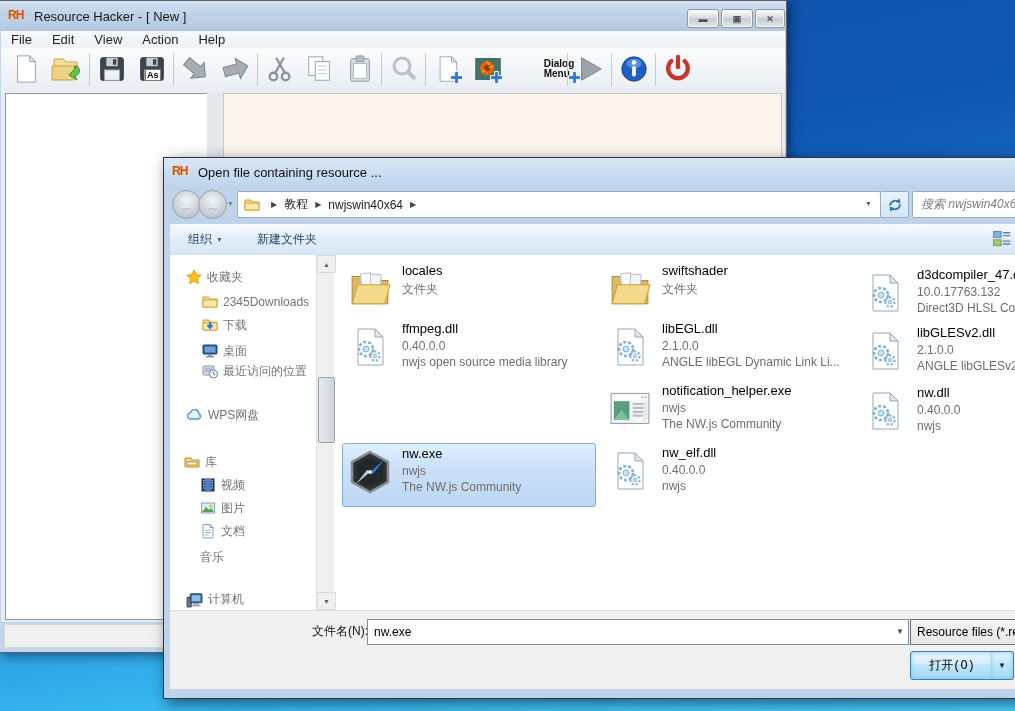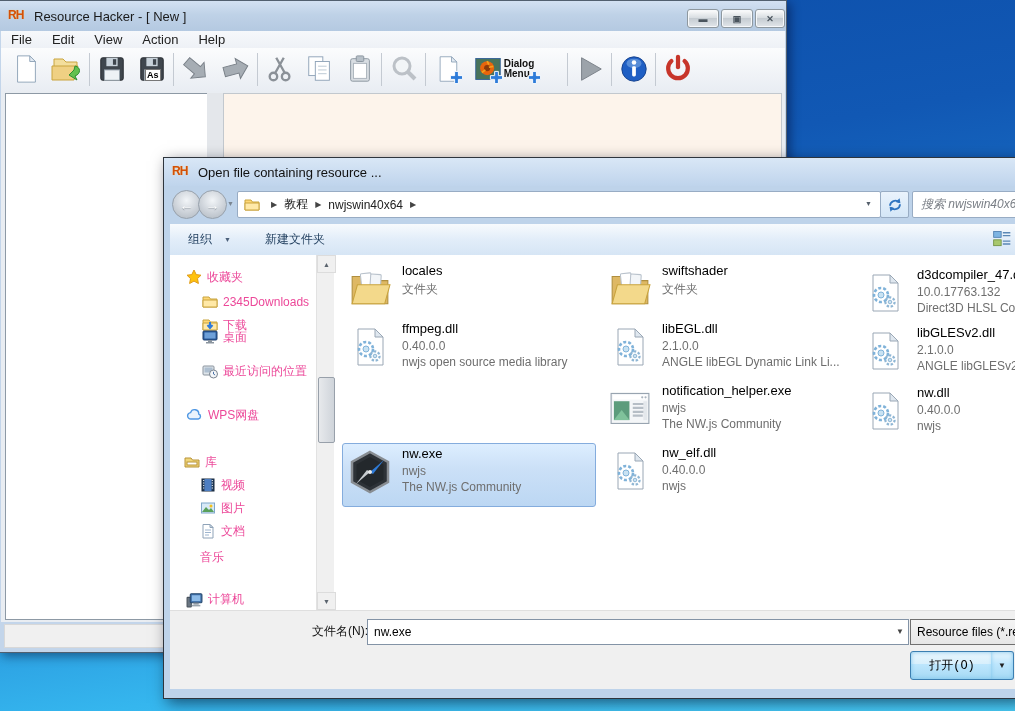--- a/index.html
+++ b/index.html
@@ -52,23 +52,23 @@
        display:flex;align-items:center;font-size:12px;color:#222;}
   .crumb-sep{font-size:8px;color:#444;padding:0 7px;}
   .refresh-btn{left:716px;top:33px;width:27px;height:25px;border:1px solid #98acc4;border-radius:2px;
        background:linear-gradient(#eaf3fc,#d4e6f7);display:flex;align-items:center;justify-content:center;}
   .search-box{left:748px;top:33px;width:170px;height:25px;background:#fff;border:1px solid #98acc4;
        border-radius:2px;display:flex;align-items:center;padding-left:8px;
        font-size:12px;font-style:italic;color:#7a7f86;}
   .cmdbar{left:6px;top:66px;right:0;height:31px;
        background:linear-gradient(#f7fafd,#e2edf9 50%,#d6e5f5);
        border-bottom:1px solid #c3d3e4;display:flex;align-items:center;}
-  .cmd-item{font-size:12px;color:#1e3c5c;margin-left:18px;display:flex;align-items:center;gap:12px;text-align:right;}
+  .cmd-item{font-size:12px;color:#1e3c5c;margin-left:18px;display:flex;align-items:center;gap:4px;text-align:right;}
   .dlg-main{left:6px;top:97px;right:0;height:355px;background:#fff;}
-  .side-item{height:20px;display:flex;align-items:center;gap:5px;font-size:12px;color:#ec4899;white-space:nowrap;}
+  .side-item{height:20px;display:flex;align-items:center;gap:5px;font-size:12px;color:#737373;white-space:nowrap;}
   .sbar{left:146px;top:0;width:17px;height:355px;background:#f0f0f0;border-left:1px solid #e2e2e2;}
   .sbar-btn{left:0;width:17px;height:16px;background:#f0f0f0;display:flex;align-items:center;justify-content:center;
        font-size:7px;color:#5a636d;border:1px solid #dcdcdc;}
   .sbar-thumb{left:1px;top:122px;width:15px;height:64px;border:1px solid #98a0aa;border-radius:2px;
        background:linear-gradient(90deg,#e7e9ec,#cfd4da);}
   .file-item{width:252px;height:58px;}
   .file-ico{position:absolute;left:0;top:2px;width:44px;height:48px;display:flex;align-items:center;justify-content:center;}
   .file-name{position:absolute;left:54px;top:0;font-size:13px;color:#000;white-space:nowrap;}
   .file-l2{position:absolute;left:54px;top:18px;font-size:12px;color:#6e6e6e;white-space:nowrap;}
   .file-l3{position:absolute;left:54px;top:34px;font-size:12px;color:#6e6e6e;white-space:nowrap;}
@@ -348,21 +348,21 @@
         </svg>
       </div>
     <div class="abs tbtn" style="left:468px;">
         <svg width="28" height="28">
           <use href="#s-img"></use>
         </svg>
       <svg class="abs" style="left:20px;top:20px;" width="15" height="15">
           <use href="#s-plus"></use>
         </svg>
       </div>
-    <div class="abs tbtn" style="left:492px;width:52px;">
+    <div class="abs tbtn" style="left:532px;width:52px;">
       <div class="dlgmenu-txt"><span>Dialog</span><br>
       <span>Menu</span></div>
       <svg class="abs" style="left:34px;top:20px;" width="15" height="15">
           <use href="#s-plus"></use>
         </svg>
       </div>
     <div class="abs tsep" style="left:566px;"></div>
     <div class="abs tbtn" style="left:570px;">
         <svg width="30" height="30">
           <use href="#s-run"></use>
@@ -451,21 +451,21 @@
           <use href="#s-folder16"></use>
         </svg>
         <span>2345Downloads</span>
       </div>
     <div class="abs side-item" style="left:32px;top:60px;">
       <svg width="16" height="16">
           <use href="#s-folderdown"></use>
         </svg>
         <span>下载</span>
       </div>
-    <div class="abs side-item" style="left:32px;top:72px;">
+    <div class="abs side-item" style="left:32px;top:86px;">
       <svg width="16" height="16">
           <use href="#s-desktop16"></use>
         </svg>
         <span>桌面</span>
       </div>
     <div class="abs side-item" style="left:32px;top:106px;text-align:center;">
       <svg width="16" height="16">
           <use href="#s-recent16"></use>
         </svg>
         <span>最近访问的位置</span>

